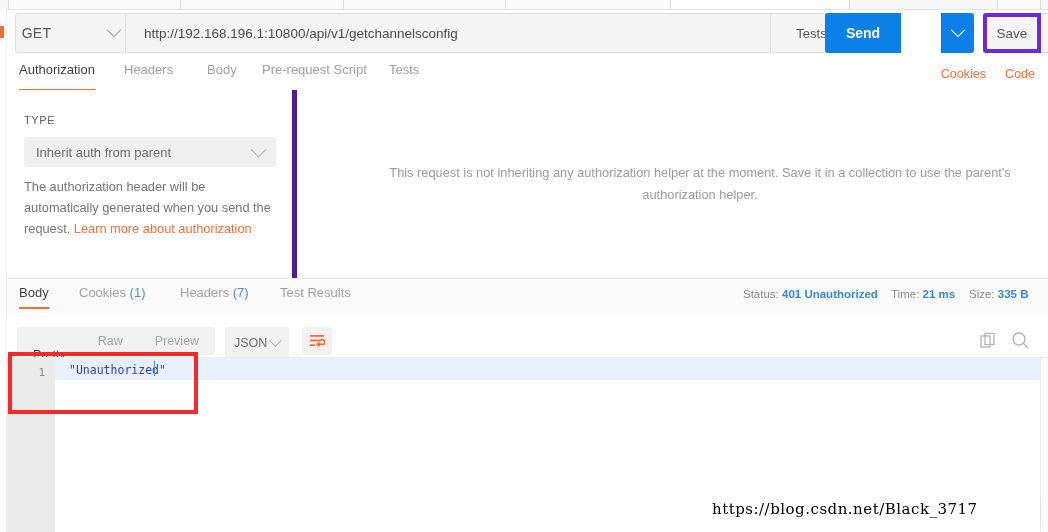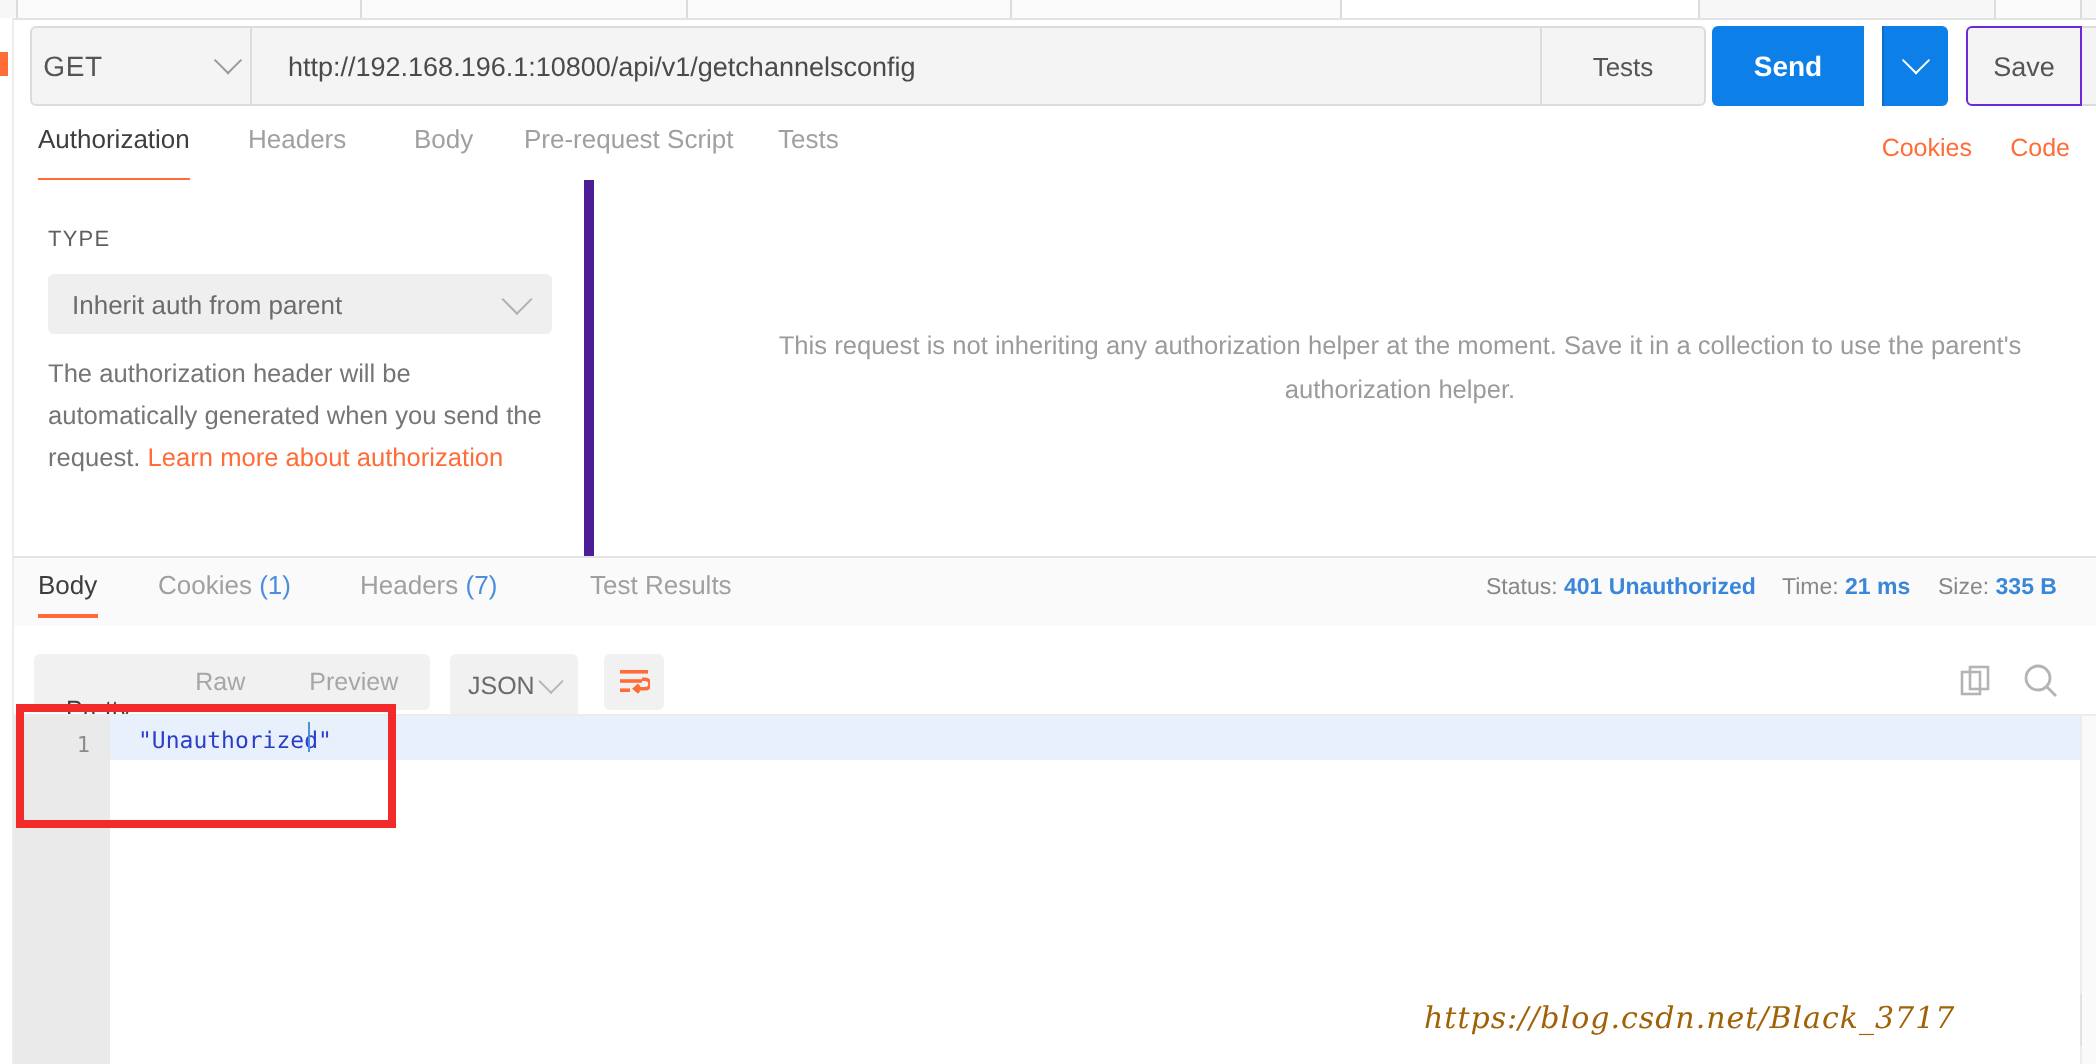--- a/index.html
+++ b/index.html
@@ -110,21 +110,21 @@
     border-radius: 0 3px 3px 0;
     background: #f4f4f4;
     display: flex;
     align-items: center;
     justify-content: center;
     font-size: 13px;
     color: #555;
   }
   .send-btn {
     position: absolute;
-    left: 841px; top: 0;
+    left: 810px; top: 0;
     width: 76px; height: 40px;
     background: #0d7fe8;
     border-radius: 3px 0 0 3px;
     color: #fff;
     font-size: 14px;
     font-weight: bold;
     display: flex;
     align-items: center;
     justify-content: center;
   }
@@ -141,21 +141,21 @@
   }
   .send-caret .chev {
     border-color: #ffffff;
     margin-left: 0;
   }
   .save-btn {
     position: absolute;
     left: 968px; top: 0;
     width: 58px; height: 40px;
     box-sizing: border-box;
-    border: 1px solid #6d28d9;
+    border: 4px solid #6d28d9;
     border-radius: 3px 0 0 3px;
     background: #f4f4f4;
     display: flex;
     align-items: center;
     justify-content: center;
     font-size: 13.5px;
     color: #555;
   }
   .save-caret {
     position: absolute;
@@ -417,24 +417,23 @@
     box-sizing: border-box;
     pointer-events: none;
   }
 
   
   .watermark {
     position: absolute;
     left: 712px; top: 500px;
     font-family: "DejaVu Serif", serif;
     font-size: 15px;
-    color: #a16207;
+    color: #000000;
     letter-spacing: .5px;
     white-space: nowrap;
-    font-style: italic;
   }
   .wm-bar {
     position: absolute;
     left: 1040px; top: 497px;
     width: 1px; height: 26px;
     background: #e2e2e2;
   }
 </style>
 </head>
 <body>
@@ -523,21 +522,21 @@
     <span class="under"></span>
   </div>
   <div class="restab" style="left:72px;">
     <span>Cookies</span>
     <span class="cnt">(1)</span>
   </div>
   <div class="restab" style="left:173px;">
     <span>Headers</span>
     <span class="cnt">(7)</span>
   </div>
-  <div class="restab" style="left:273px;margin-left:15px;">
+  <div class="restab" style="left:273px;">
     <span>Test Results</span>
   </div>
 
   <div class="meta" style="left:736px;">
     <span>Status:</span>
     <span class="v">401 Unauthorized</span>
   </div>
   <div class="meta" style="left:884px;">
     <span>Time:</span>
     <span class="v">21 ms</span>

